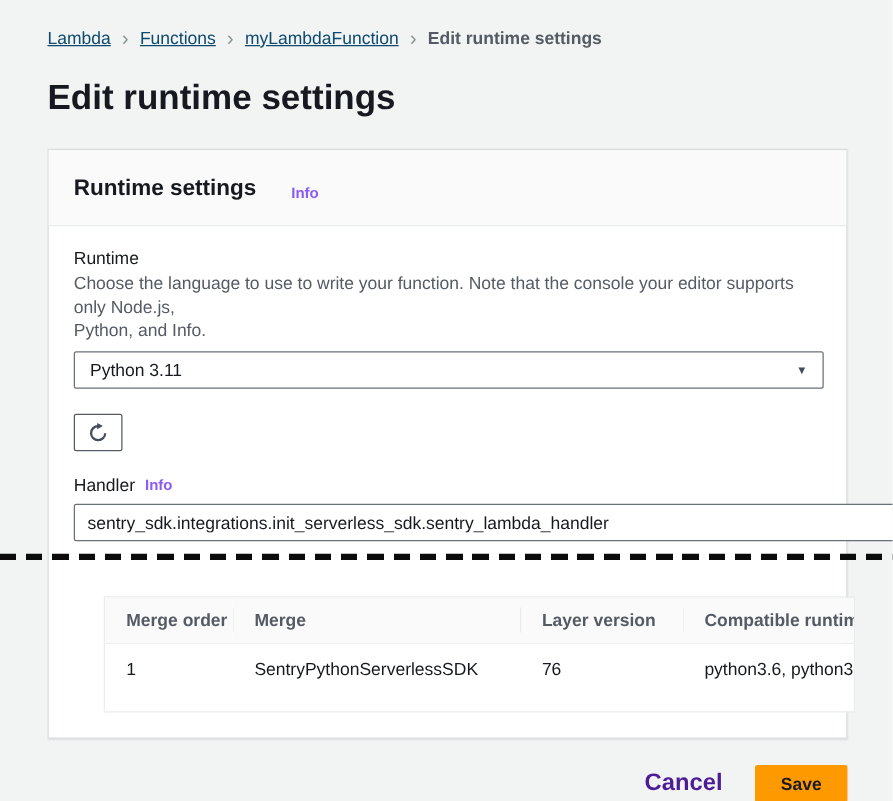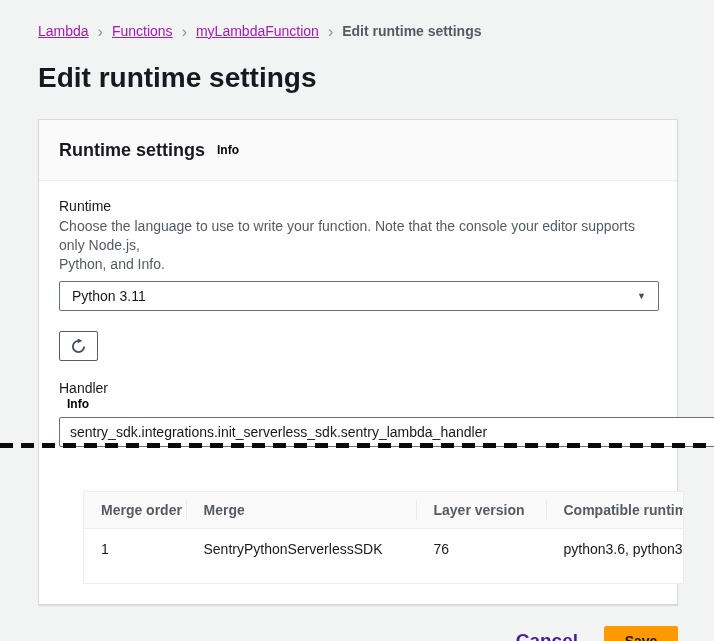--- a/index.html
+++ b/index.html
@@ -14,21 +14,21 @@
   }
   .page { position: relative; width: 714px; height: 641px; }
 
   
   .breadcrumb {
     margin: 22px 36px 0 38px;
     font-size: 14px;
     display: flex; align-items: baseline;
     white-space: nowrap;
   }
-  .bc-link { color: #a21caf; text-decoration: underline; cursor: pointer; }
+  .bc-link { color: #0c4a6e; text-decoration: underline; cursor: pointer; }
   .bc-sep { color: #879596; font-size: 16px; margin: 0 9px; position: relative; top: 1px; }
   .bc-current { color: #545b64; font-weight: 700; }
 
   
   h1.page-title {
     margin: 21px 36px 0 38px;
     font-size: 28px; font-weight: 700; color: #16191f;
     line-height: 33px;
   }
 
@@ -36,27 +36,27 @@
   .card {
     margin: 25px 36px 0 38px;
     background: #ffffff;
     border: 1px solid #d5dbdb;
     box-shadow: 0 1px 1px rgba(0,28,36,.1);
   }
   .card-header {
     background: #fafafa;
     border-bottom: 1px solid #eaeded;
     padding: 19px 20px;
-    display: flex; align-items: center;
+    display: flex; align-items: flex-end; gap: 16px;
   }
   .card-header h2 { margin: 0; font-size: 18px; font-weight: 700; line-height: 22px; color: #16191f; }
   .info-link {
     margin-left: 12px;
     font-size: 12px; font-weight: 700;
-    color: #000000; text-decoration: none; cursor: pointer;
+    color: #8b5cf6; text-decoration: none; cursor: pointer;
   }
   .card-body { padding: 16px 20px 20px; }
 
   .form-label { font-size: 14px; line-height: 18px; color: #16191f; }
   .form-desc { font-size: 14px; line-height: 19px; color: #545b64; margin: 2px 0 7px; }
   .form-desc span { display: block; }
 
   .select-box {
     height: 30px; width: 600px;
     background: #fff;
@@ -71,21 +71,21 @@
 
   .refresh-btn {
     width: 39px; height: 30px;
     background: #fff;
     border: 1px solid #545b64; border-radius: 2px;
     display: flex; align-items: center; justify-content: center;
     cursor: pointer; padding: 0;
     margin-bottom: 18px;
   }
 
-  .handler-label-row { display: flex; align-items: flex-start; margin-bottom: 6px; flex-direction: column; }
+  .handler-label-row { display: flex; align-items: center; margin-bottom: 6px; }
   .handler-label-row .info-link { margin-left: 8px; }
 
   .text-input {
     width: 688px; height: 30px;
     border: 1px solid #687078; border-radius: 2px;
     padding: 0 10px;
     font-family: "Liberation Sans", "DejaVu Sans", sans-serif;
     font-size: 14px; color: #16191f;
     background: #fff;
     margin-bottom: 44px;

